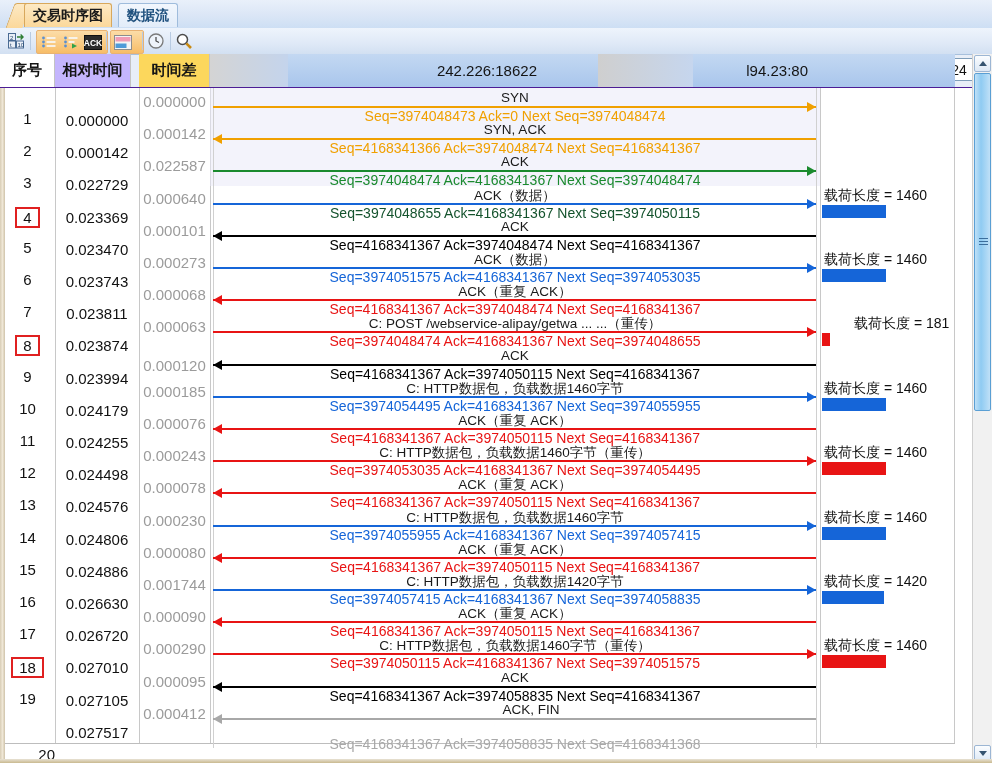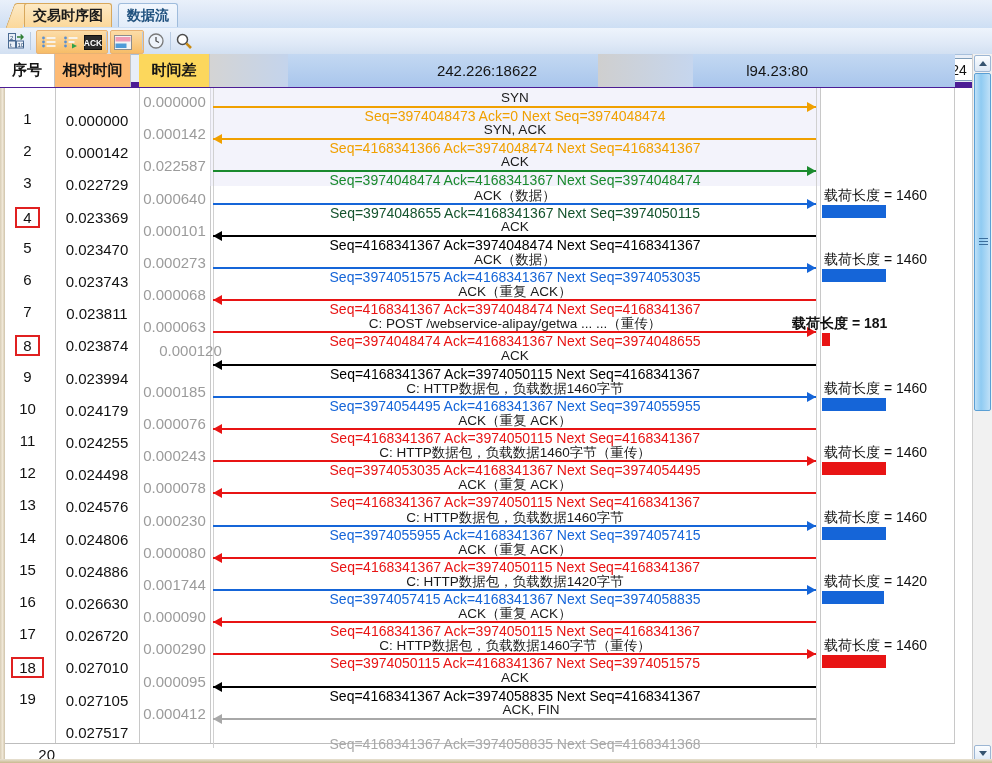--- a/index.html
+++ b/index.html
@@ -36,26 +36,26 @@
     border-bottom:1px solid #a7c0dc;}
   .tbg{position:absolute;top:2px;height:22px;display:flex;align-items:center;gap:2px;
     background:linear-gradient(to bottom,#fcdda8,#f7bd68);
     border:1px solid #e8b273;border-radius:2px;padding:0 2px;}
   .tbtn{width:20px;height:20px;display:flex;align-items:center;justify-content:center;
     border-radius:2px;position:relative;}
   .sep{position:absolute;top:4px;width:1px;height:18px;background:#b8cbe2;}
 
   
   .hdr{position:absolute;left:0;top:54px;width:992px;height:34px;
-    border-bottom:6px solid #4c1d95;box-sizing:border-box;}
+    border-bottom:1px solid #4c1d95;box-sizing:border-box;}
   .hcell{position:absolute;top:0;height:33px;display:flex;align-items:center;
     justify-content:center;font-size:15px;font-weight:bold;color:#141414;
     box-sizing:border-box;}
   .hcell.seq{left:0;width:55px;background:#ffffff;border-right:1px solid #c3c3c3;}
-  .hcell.rel{left:55px;width:76px;background:#fdba74;border-right:1px solid #c3c3c3;}
+  .hcell.rel{left:55px;width:76px;background:#c4b5fd;border-right:1px solid #c3c3c3;}
   .hcell.dif{left:139px;width:71px;background:#fcd75c;border-right:1px solid #c3c3c3;}
   .hcell.band{top:0;height:33px;background:linear-gradient(to bottom,#c3d8f2,#a9c6ec);}
   .hcell.left-ip{left:210px;width:405px;justify-content:flex-end;padding-right:78px;
      font-weight:normal;font-size:15px;}
   .hcell.right-ip{left:615px;width:205px;justify-content:flex-end;padding-right:12px;
      font-weight:normal;font-size:15px;}
   .hcell.payload{left:820px;width:135px;background:#d6d6d6;justify-content:flex-start;
      padding-left:8px;font-weight:normal;}
   .grad-l{position:absolute;left:210px;top:0;width:78px;height:33px;
      background:linear-gradient(to right,#d4d4d4,#c4d4ec);}
@@ -285,21 +285,21 @@
         <div class="msg-sub" style="left: 210px; width: 610px; top: 213.2px; color: rgb(232, 20, 20);">Seq=4168341367  Ack=3974048474  Next Seq=4168341367</div>
         <div class="rownum" style="top: 247.4px;"><span class="boxed">8</span></div>
         <div class="reltime" style="top: 249.4px;">0.023874</div>
         <div class="difftime" style="top: 230.4px;">0.000063</div>
         <div class="arrow" style="left: 213px; width: 603px; top: 243.4px; border-top-color: rgb(232, 20, 20);"></div>
         <div class="ahead" style="top: 239.4px; left: 807px; border-left: 9px solid rgb(232, 20, 20);"></div>
         <div class="msg-label" style="left: 210px; width: 610px; top: 227.4px;">C: POST /webservice-alipay/getwa ... ...（重传）</div>
         <div class="msg-sub" style="left: 210px; width: 610px; top: 245.4px; color: rgb(232, 20, 20);">Seq=3974048474  Ack=4168341367  Next Seq=3974048655</div>
         <div class="rownum" style="top: 279.6px;">9</div>
         <div class="reltime" style="top: 281.6px;">0.023994</div>
-        <div class="difftime" style="top: 254px; padding-left: 16px;">0.000120</div>
+        <div class="difftime" style="top: 269px;">0.000120</div>
         <div class="arrow" style="left: 213px; width: 603px; top: 275.6px; border-top-color: rgb(0, 0, 0);"></div>
         <div class="ahead" style="top: 271.6px; left: 213px; border-right: 9px solid rgb(0, 0, 0);"></div>
         <div class="msg-label" style="left: 210px; width: 610px; top: 259.6px;">ACK</div>
         <div class="msg-sub" style="left: 210px; width: 610px; top: 277.6px; color: rgb(0, 0, 0);">Seq=4168341367  Ack=3974050115  Next Seq=4168341367</div>
         <div class="rownum" style="top: 311.8px;">10</div>
         <div class="reltime" style="top: 313.8px;">0.024179</div>
         <div class="difftime" style="top: 294.8px;">0.000185</div>
         <div class="arrow" style="left: 213px; width: 603px; top: 307.8px; border-top-color: rgb(21, 101, 216);"></div>
         <div class="ahead" style="top: 303.8px; left: 807px; border-left: 9px solid rgb(21, 101, 216);"></div>
         <div class="msg-label" style="left: 210px; width: 610px; top: 291.8px;">C: HTTP数据包，负载数据1460字节</div>
@@ -373,21 +373,21 @@
         <div class="arrow" style="left: 213px; width: 603px; top: 629.8px; border-top-color: rgb(168, 168, 168);"></div>
         <div class="ahead" style="top: 625.8px; left: 213px; border-right: 9px solid rgb(168, 168, 168);"></div>
         <div class="msg-label" style="left: 210px; width: 610px; top: 613.8px; padding-left: 16px;">ACK, FIN</div>
         <div class="msg-sub" style="left: 210px; width: 610px; top: 631.8px; color: rgb(168, 168, 168); margin-top: 16px;">Seq=4168341367  Ack=3974058835  Next Seq=4168341368</div>
       </div>
     <div id="payload-root">
         <div class="pl-text" style="left: 824px; top: 98.6px;">载荷长度 = 1460</div>
         <div class="pl-bar" style="left: 822px; top: 116.6px; width: 64px; background: rgb(21, 101, 216);"></div>
         <div class="pl-text" style="left: 824px; top: 163px;">载荷长度 = 1460</div>
         <div class="pl-bar" style="left: 822px; top: 181px; width: 64px; background: rgb(21, 101, 216);"></div>
-        <div class="pl-text" style="left: 792px; top: 227.4px; font-weight: bold;">载荷长度 = 181</div>
+        <div class="pl-text" style="left: 854px; top: 227.4px;">载荷长度 = 181</div>
         <div class="pl-bar" style="left: 822px; top: 245.4px; width: 8px; background: rgb(232, 20, 20);"></div>
         <div class="pl-text" style="left: 824px; top: 291.8px;">载荷长度 = 1460</div>
         <div class="pl-bar" style="left: 822px; top: 309.8px; width: 64px; background: rgb(21, 101, 216);"></div>
         <div class="pl-text" style="left: 824px; top: 356.2px;">载荷长度 = 1460</div>
         <div class="pl-bar" style="left: 822px; top: 374.2px; width: 64px; background: rgb(232, 20, 20);"></div>
         <div class="pl-text" style="left: 824px; top: 420.6px;">载荷长度 = 1460</div>
         <div class="pl-bar" style="left: 822px; top: 438.6px; width: 64px; background: rgb(21, 101, 216);"></div>
         <div class="pl-text" style="left: 824px; top: 485px;">载荷长度 = 1420</div>
         <div class="pl-bar" style="left: 822px; top: 503px; width: 62px; background: rgb(21, 101, 216);"></div>
         <div class="pl-text" style="left: 824px; top: 549.4px;">载荷长度 = 1460</div>

